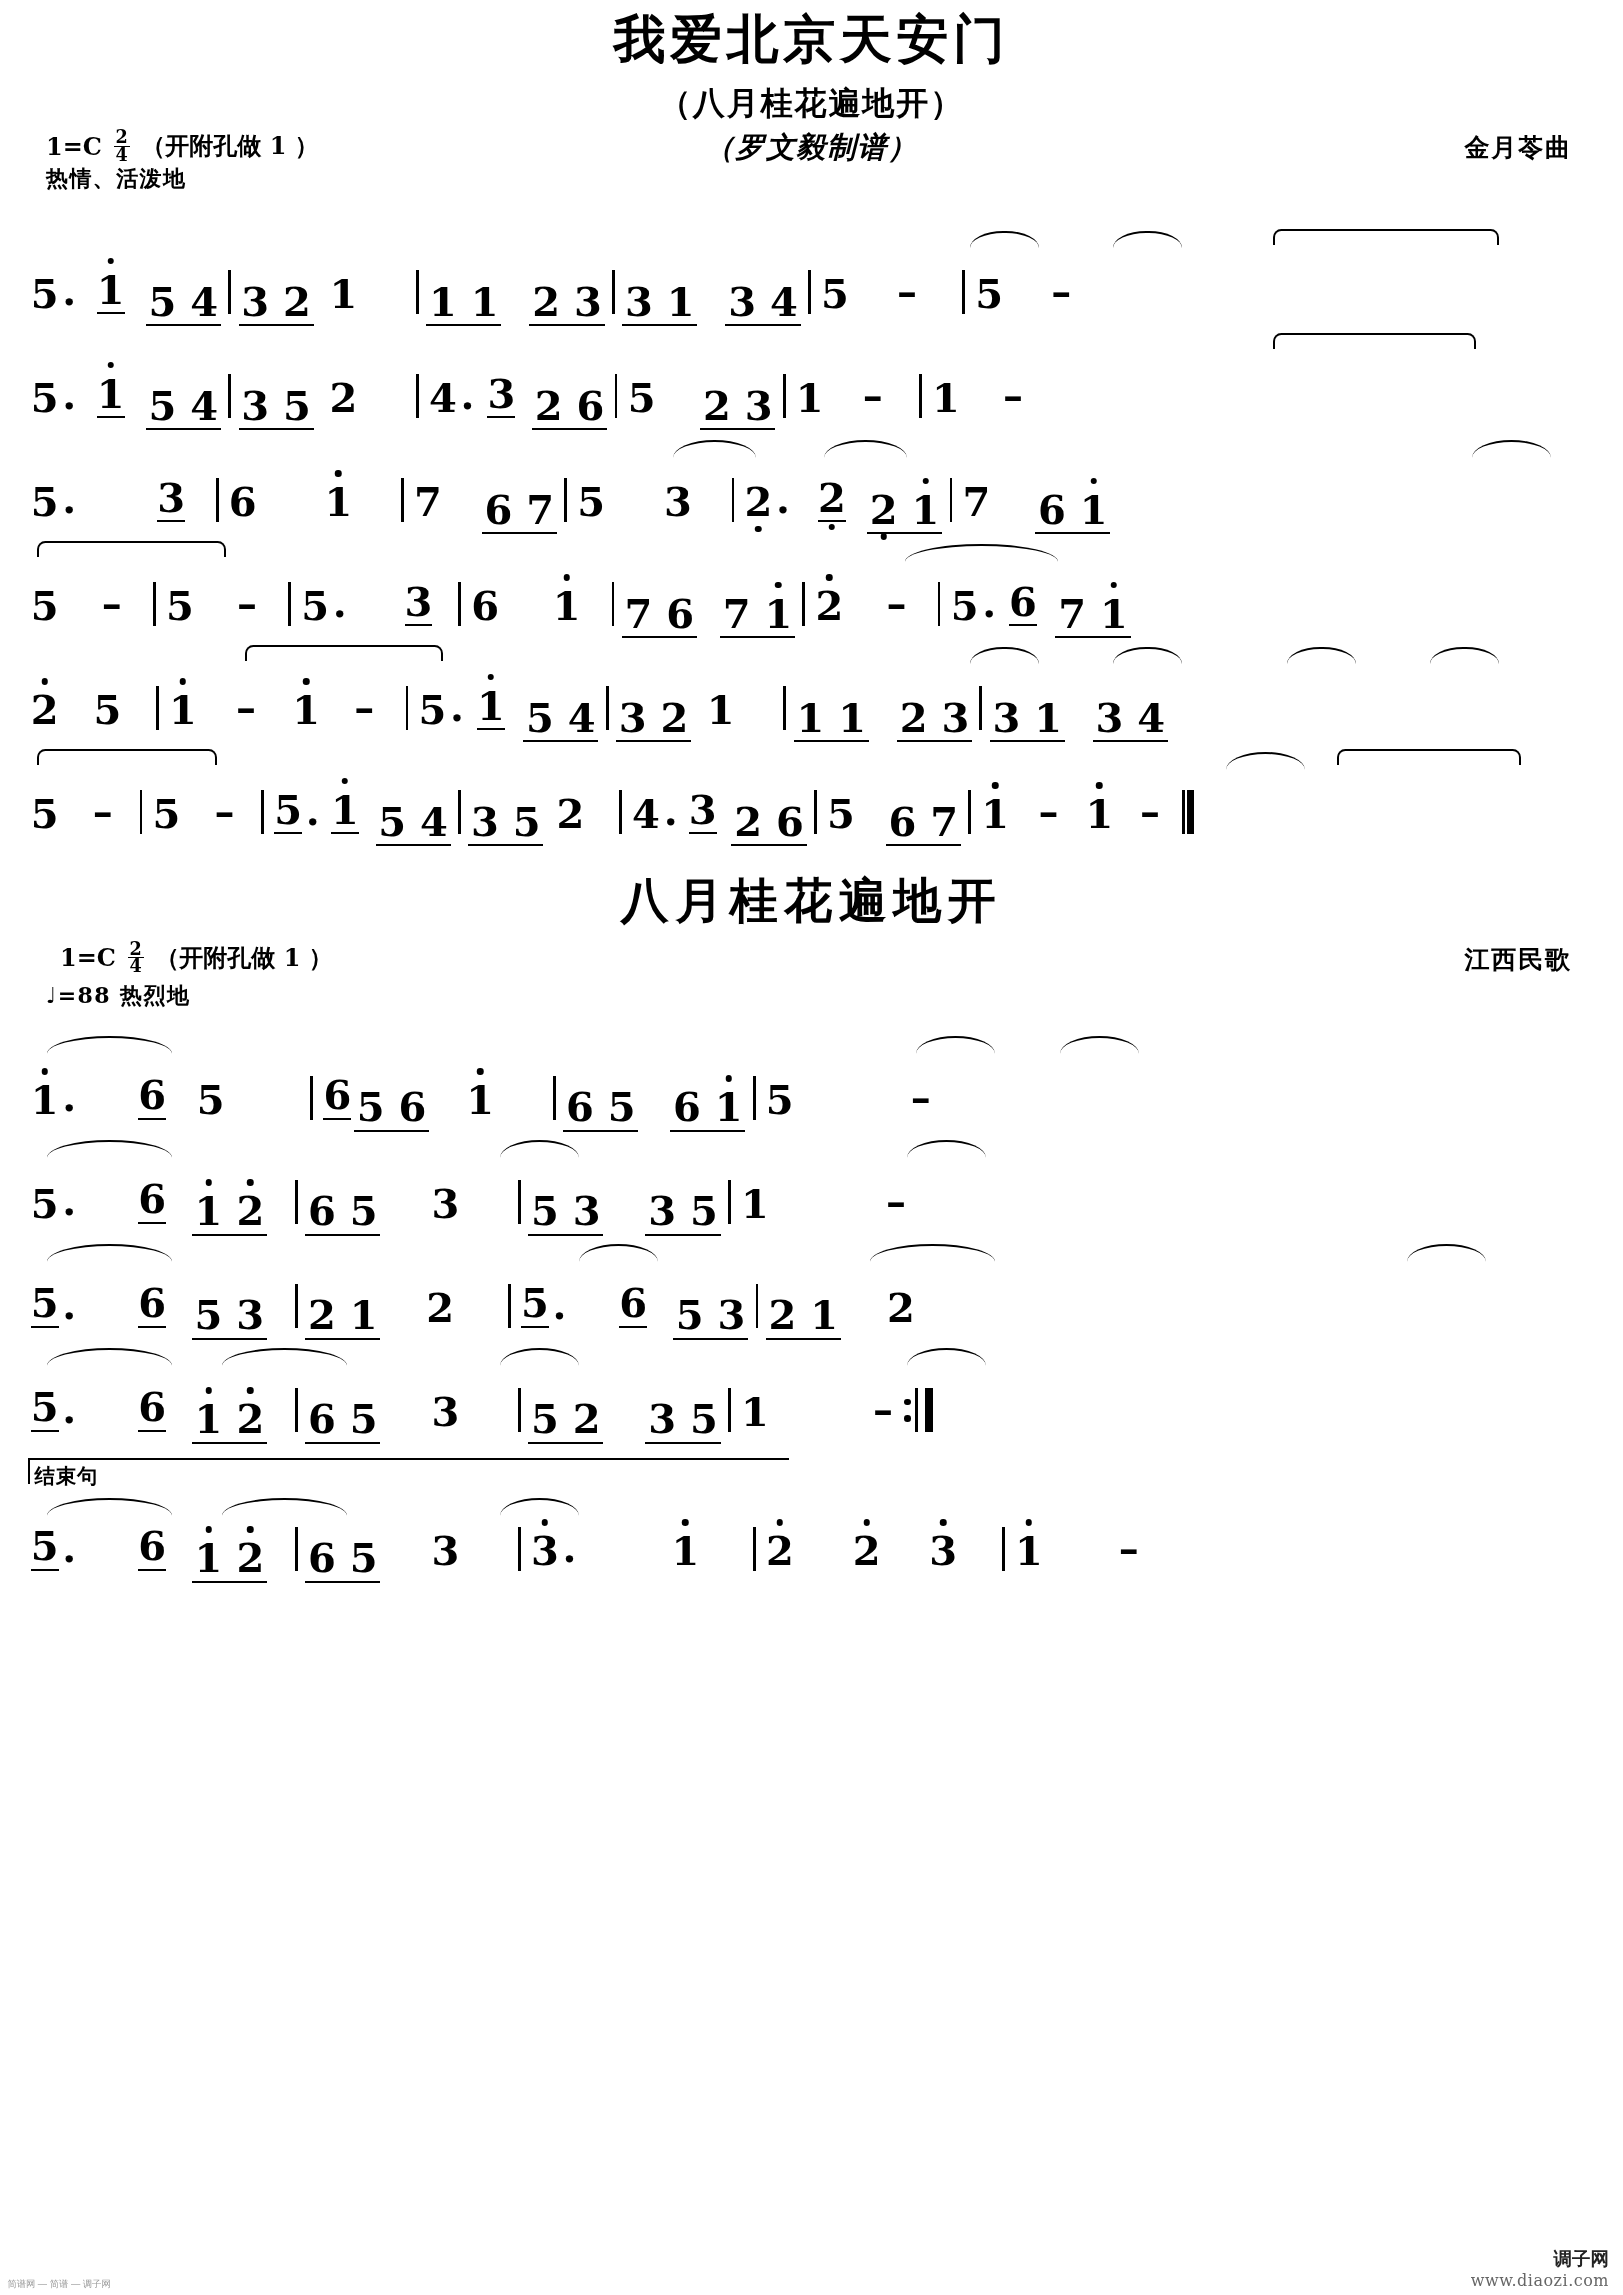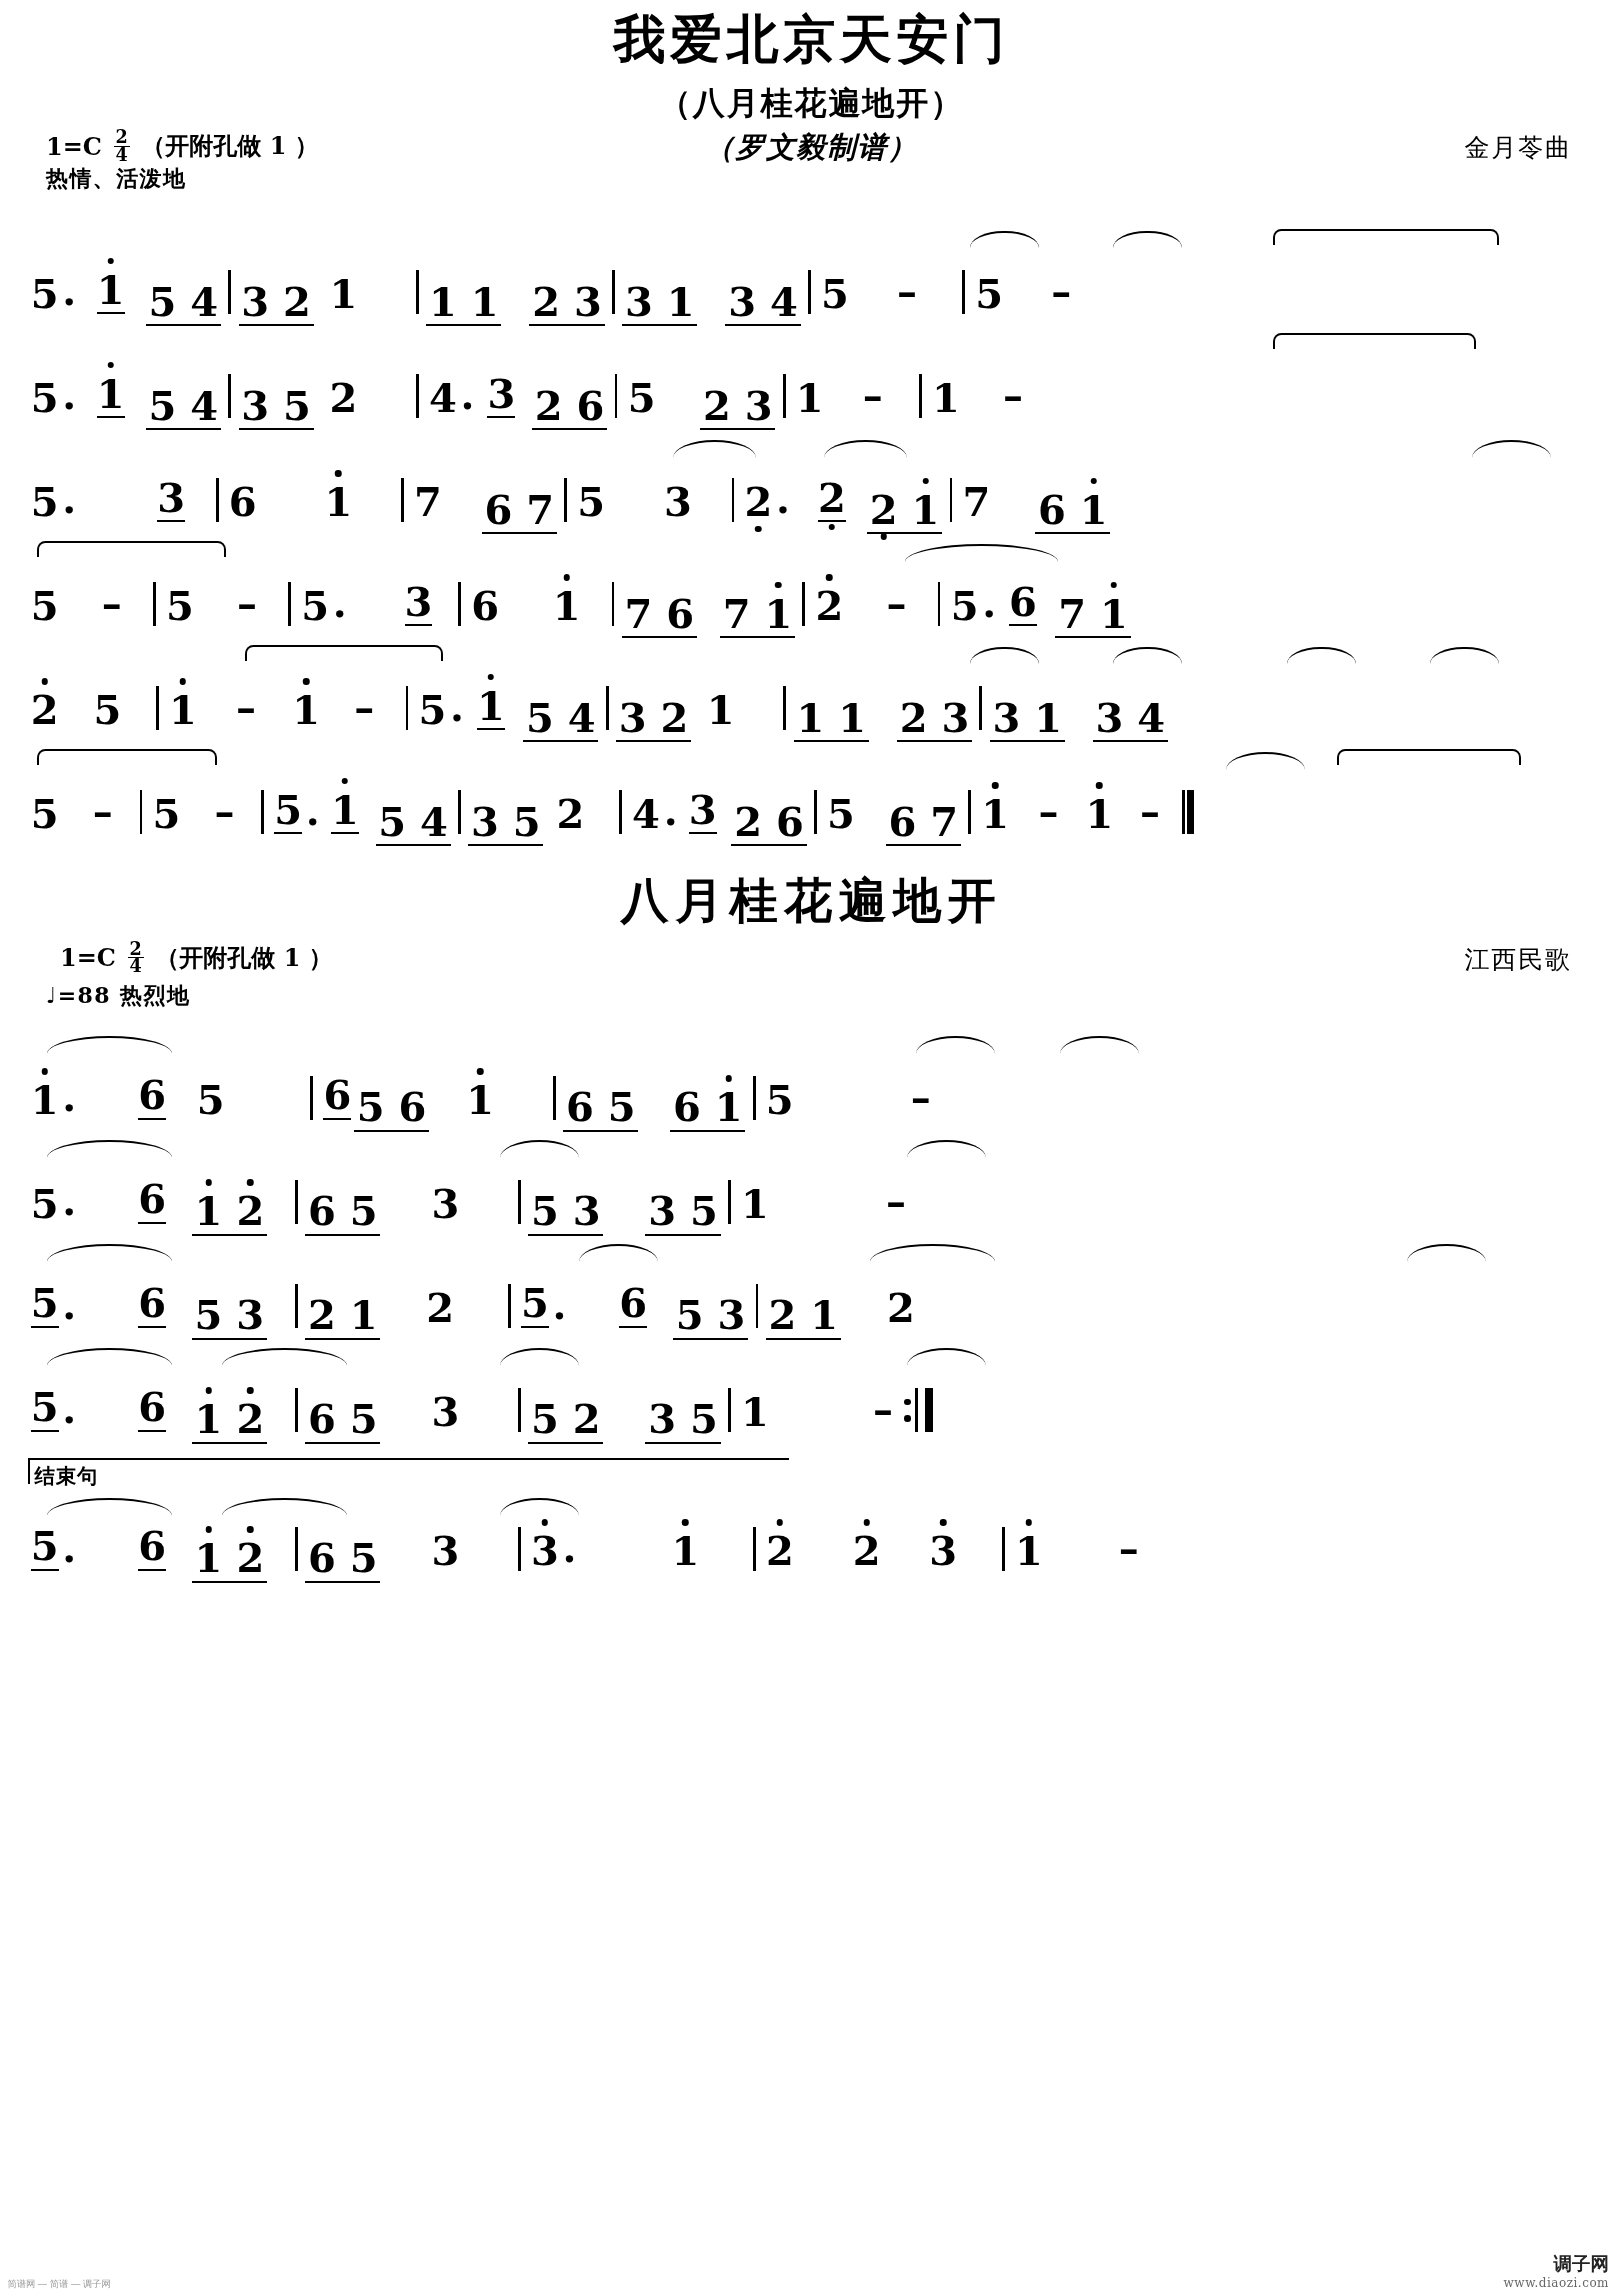--- a/index.html
+++ b/index.html
@@ -75,21 +75,21 @@
     font-weight: bold;
     padding: 0 3.7px;
   }
   .frac .num { border-bottom: 1.9px solid #000; padding: 0 1.9px; }
   .frac .den { padding: 0 1.9px; }
   .composer {
     position: absolute;
     right: 51px;
     top: 6.5px;
     font-family: "DejaVu Serif", "Liberation Serif", serif;
-    font-weight: normal;
+    font-weight: bold;
     font-size: 25px;
     letter-spacing: 1.9px;
   }
   .expression {
     position: absolute;
     left: 46px;
     top: 40px;
     font-family: "DejaVu Serif", "Liberation Serif", serif;
     font-weight: bold;
     font-size: 22px;
@@ -264,21 +264,21 @@
     font-family: "Liberation Sans", sans-serif;
   }
   .footer-right {
     position: absolute;
     right: 14px;
     bottom: 4.6px;
     text-align: right;
     font-family: "DejaVu Serif", "Liberation Serif", serif;
   }
   .footer-right .cn { font-size: 18.5px; font-weight: bold; color: #222; }
-  .footer-right .url { font-size: 12px; color: #666; letter-spacing: 0.5px; }
+  .footer-right .url { font-size: 16px; color: #666; letter-spacing: 0.5px; }
 </style>
 </head>
 <body>
 
 <div class="page">
 
   <h1 class="song-title">我爱北京天安门</h1>
   <div class="song-subtitle">（八月桂花遍地开）</div>
   <div class="arranger-line">（罗文毅制谱）</div>
 

